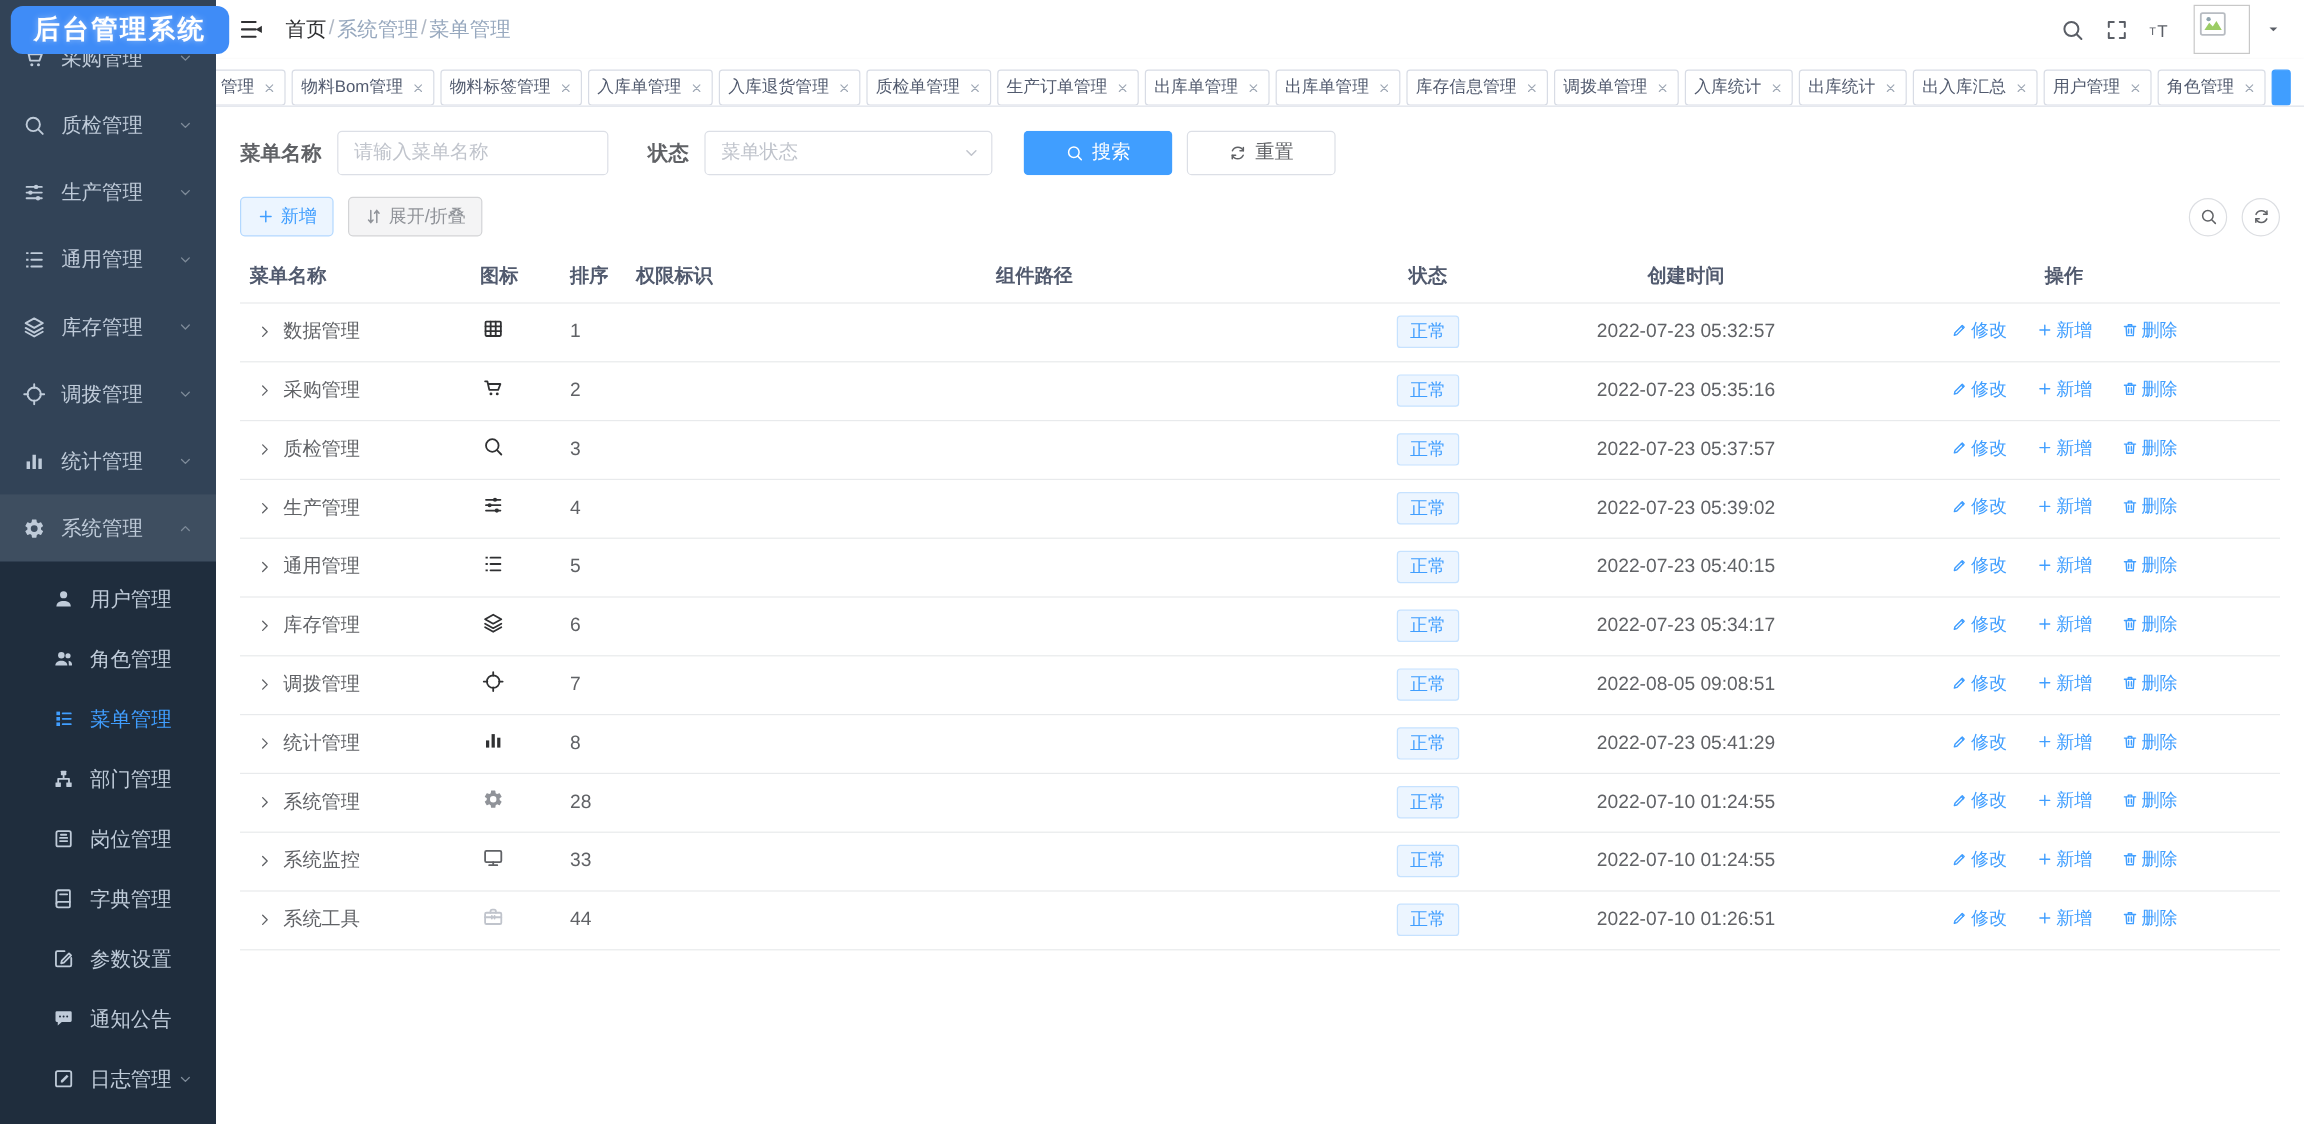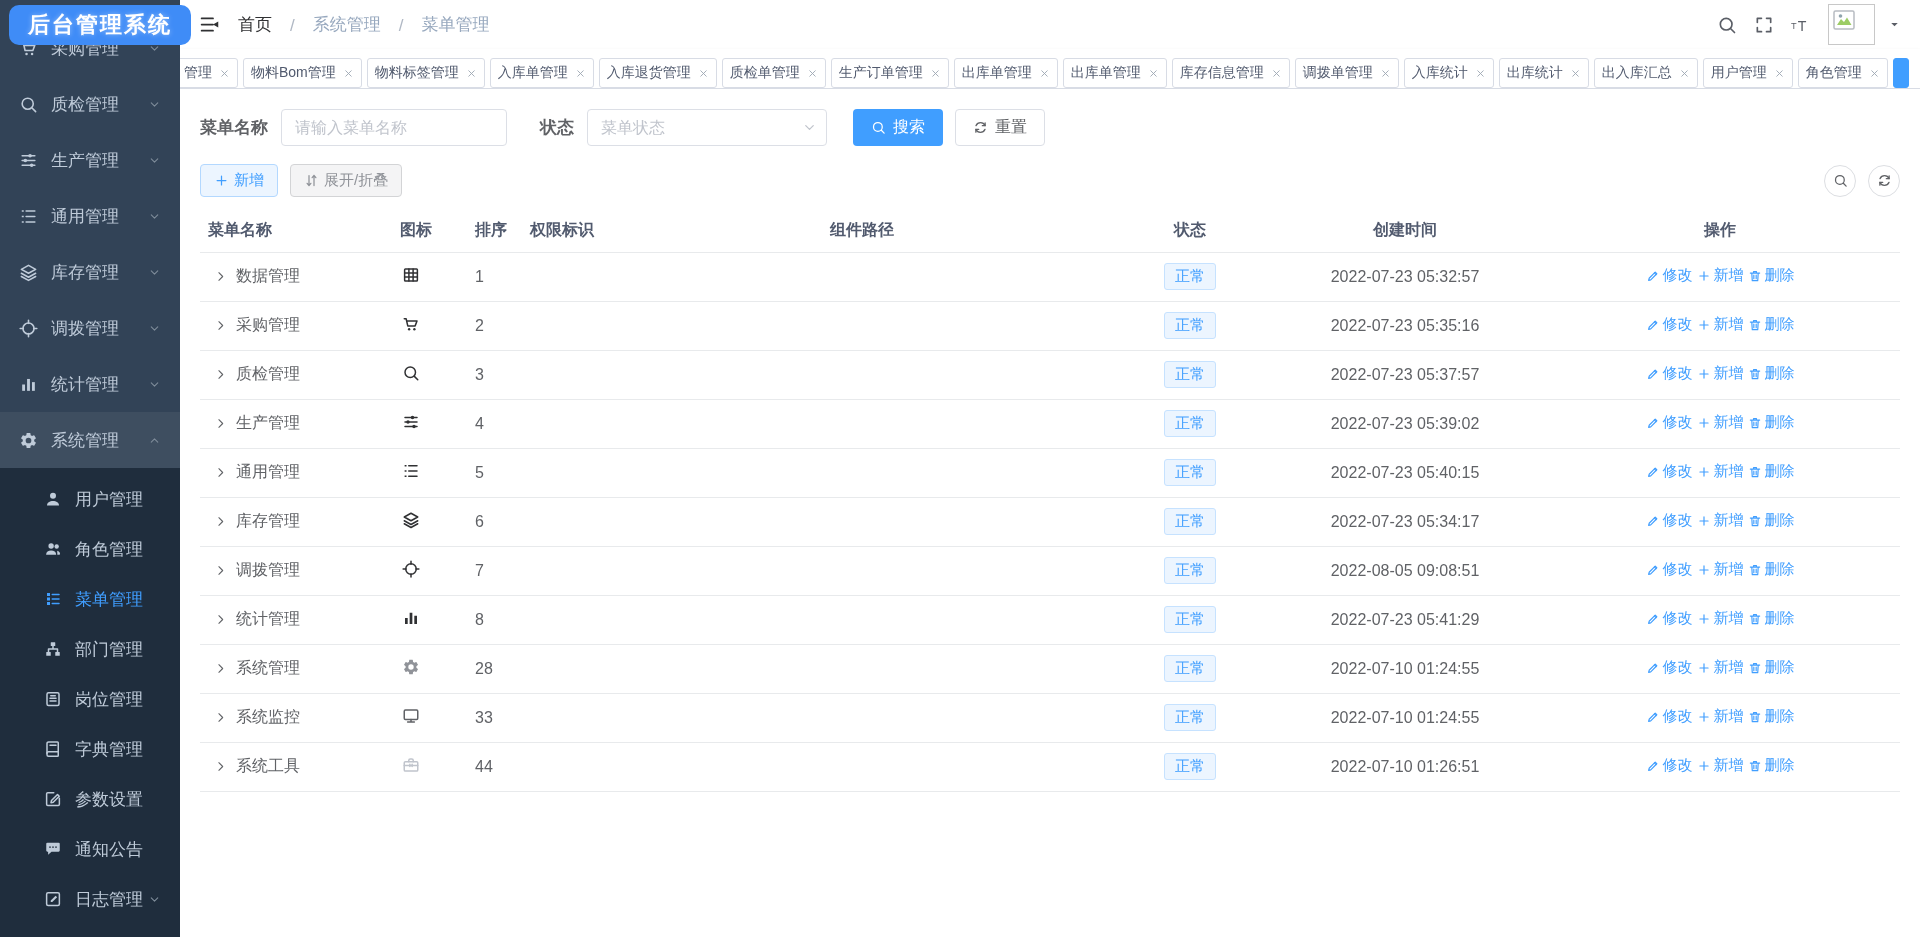--- a/index.html
+++ b/index.html
@@ -19,21 +19,21 @@
   .chev { width:13px; height:13px; margin-left:auto; color:#7e8b99; flex-shrink:0; }
   .side-sub { background:#1f2d3d; flex:1; padding-top:6px; }
   .side-sub .side-item { height:50px; padding-left:44px; }
   .side-sub .side-item.active { color:#409eff; }
 
   
   .main { flex:1; display:flex; flex-direction:column; min-width:0; }
 
   .topbar { height:49px; display:flex; align-items:center; padding:0 19px; background:#fff; flex-shrink:0; }
   .burger { width:21px; height:21px; color:#303133; cursor:pointer; }
-  .crumb { display:flex; align-items:flex-end; gap:18px; margin-left:18px; font-size:17px; color:#97a8be; }
+  .crumb { display:flex; align-items:flex-start; gap:2px; margin-left:18px; font-size:17px; color:#97a8be; }
   .crumb .first { color:#303133; }
   .crumb .sep { color:#b0b8c4; }
   .top-actions { margin-left:auto; display:flex; align-items:center; gap:17px; color:#5a5e66; }
   .ticon { width:20px; height:20px; cursor:pointer; }
   .avatar-box { width:47px; height:41px; border:1px solid #c8c8c8; background:#fff; display:flex; align-items:flex-start; justify-content:flex-start; padding:3px; cursor:pointer; }
   .avatar-box .bimg { width:24px; height:24px; }
   .caret { width:13px; height:13px; color:#5a5e66; margin-left:-4px; cursor:pointer; }
 
   .tabbar { height:40px; display:flex; align-items:flex-end; padding:0 16px; gap:5px; border-bottom:1px solid #d8dce5;
             box-shadow:0 1px 3px rgba(0,21,41,.08); overflow:hidden; flex-shrink:0; background:#fff; }
@@ -46,21 +46,21 @@
   
   .content { flex:1; padding:20px 20px 0 20px; background:#fff; overflow:hidden; }
   .filter-row { display:flex; align-items:center; margin-bottom:18px; }
   .f-label { font-size:17px; font-weight:bold; color:#606266; margin-right:13px; }
   .f-label.second { margin-left:33px; }
   .f-input { width:226px; height:37px; border:1px solid #dcdfe6; border-radius:4px; padding:0 13px; font-size:16px; color:#606266; outline:none; font-family:inherit; }
   .f-input::placeholder { color:#c0c4cc; }
   .f-select { position:relative; width:240px; }
   .f-select .f-input { width:100%; padding-right:16px; }
   .sel-chev { position:absolute; right:10px; top:11px; width:15px; height:15px; color:#c0c4cc; pointer-events:none; }
-  .btn { display:inline-flex; align-items:center; gap:7px; height:37px; padding:0 17px; border-radius:4px; font-size:16px; cursor:pointer; border:1px solid transparent; font-family:inherit; }
+  .btn { display:inline-flex; align-items:center; gap:7px; height:37px; padding:0 34px; border-radius:4px; font-size:16px; cursor:pointer; border:1px solid transparent; font-family:inherit; }
   .btn .bicn { width:15px; height:15px; }
   .btn-primary { background:#409eff; color:#fff; margin-left:26px; }
   .btn-default { background:#fff; color:#606266; border-color:#dcdfe6; margin-left:12px; }
 
   .toolbar { display:flex; align-items:center; margin-bottom:13px; }
   .btn-sm { height:33px; padding:0 13px; font-size:15px; gap:5px; }
   .btn-plain-primary { background:#ecf5ff; border-color:#b3d8ff; color:#409eff; margin-left:0; }
   .btn-plain-info { background:#f4f4f5; border-color:#d3d4d6; color:#909399; margin-left:12px; }
   .toolbar-right { margin-left:auto; display:flex; gap:12px; }
   .circle-btn { width:32px; height:32px; border-radius:50%; border:1px solid #dcdee2; background:#fff; color:#606266;
@@ -69,21 +69,21 @@
 
   table { width:100%; border-collapse:collapse; table-layout:fixed; }
   thead th { height:42px; text-align:left; font-size:16px; color:#515a6e; font-weight:bold; border-bottom:1px solid #e8eaec; }
   thead th:first-child { padding-left:8px; }
   thead th.center, td.center { text-align:center; }
   tbody td { height:49px; border-bottom:1px solid #e8eaec; font-size:16px; color:#606266; }
   .name-cell { display:flex; align-items:center; gap:9px; padding-left:14px; }
   .tree-arrow { width:13px; height:13px; color:#606266; flex-shrink:0; cursor:pointer; }
   .row-icn { width:18px; height:18px; display:inline-block; margin-left:2px; }
   .badge { display:inline-block; padding:3px 10px; background:#ecf5ff; border:1px solid #c6e2ff; color:#409eff; border-radius:3px; font-size:15px; }
-  .ops { display:inline-flex; gap:4px; }
+  .ops { display:inline-flex; gap:24px; }
   .op { color:#409eff; font-size:15px; display:inline-flex; align-items:center; gap:3px; cursor:pointer; }
   .op .oicn { width:14px; height:14px; }
 </style>
 </head>
 <body>
 
 <aside class="sidebar">
   <div class="logo">后台管理系统</div>
   <nav class="menu">
       <div class="side-item">

